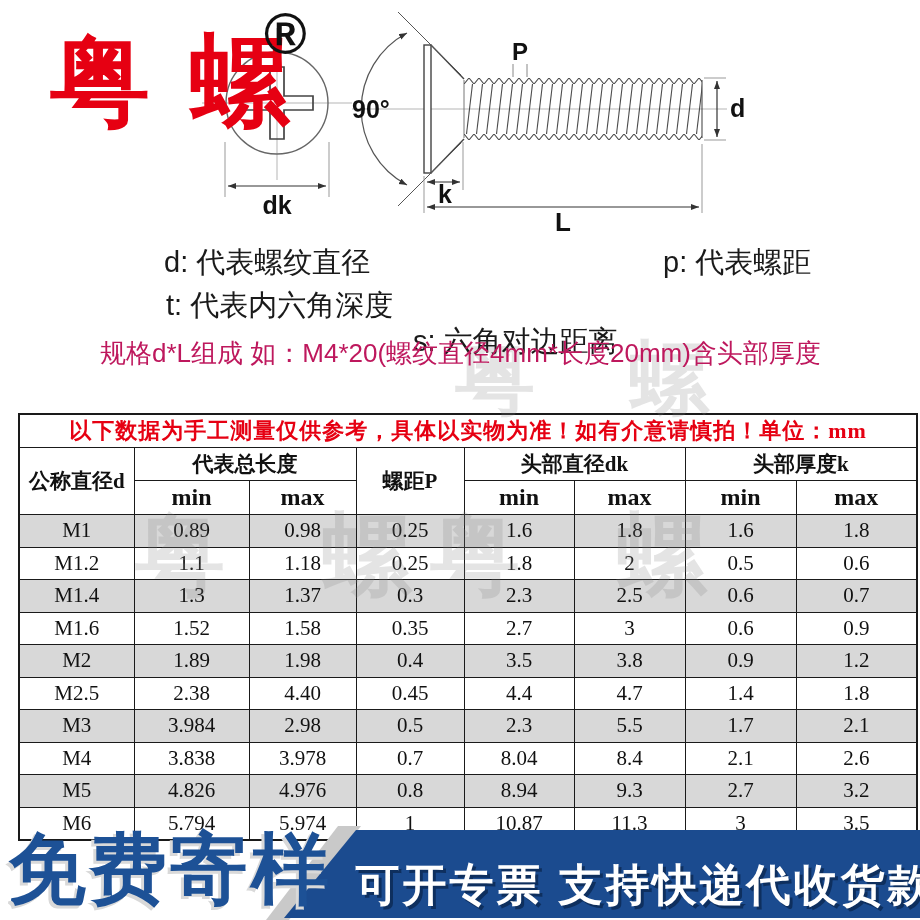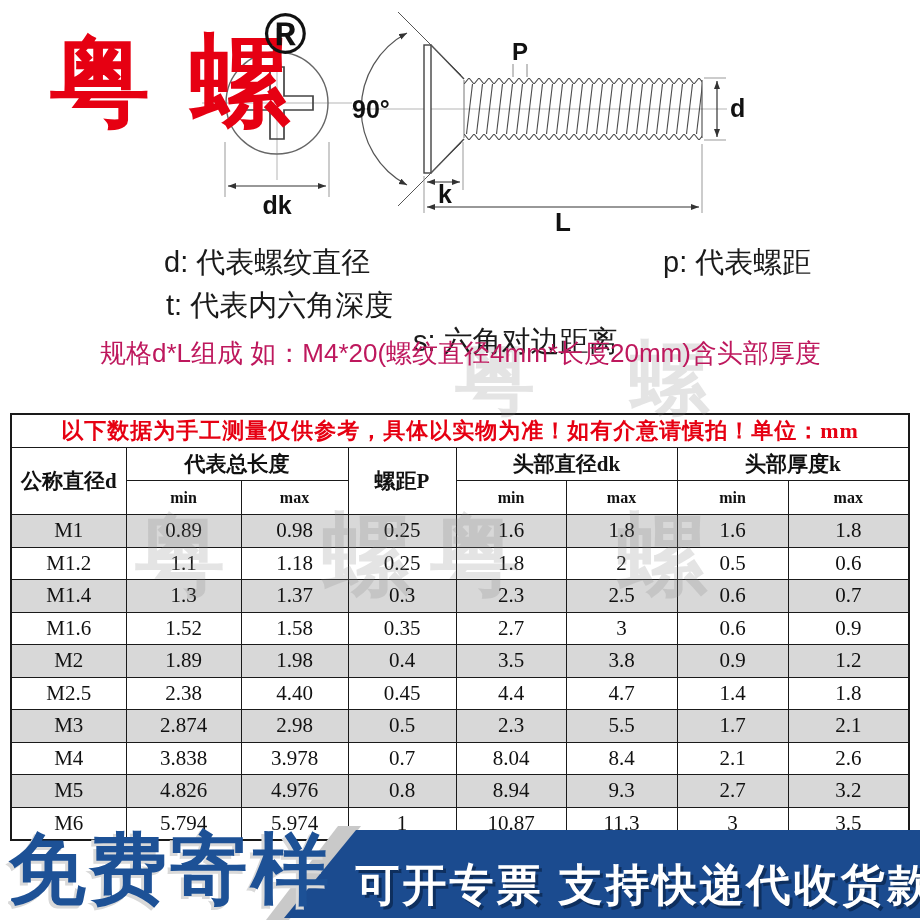--- a/index.html
+++ b/index.html
@@ -31,33 +31,33 @@
   
   .wm {
     position:absolute; z-index:5; color:rgba(130,130,130,0.22);
     font-weight:bold; pointer-events:none; white-space:nowrap; letter-spacing:36px;
   }
   .wm1 { left:455px; top:326px; font-size:80px; z-index:2; }
   .wm2 { left:135px; top:495px; font-size:90px; }
   .wm3 { left:430px; top:495px; font-size:90px; }
   
   .spec-table {
-    position:absolute; left:10px; top:413px; width:898px; z-index:1;
+    position:absolute; left:18px; top:413px; width:898px; z-index:1;
     border-collapse:collapse; table-layout:fixed; background:#fff;
     font-family:"Liberation Serif","DejaVu Serif",serif; color:#111;
     border:2px solid #1a1a1a;
   }
   .spec-table th, .spec-table td {
     border:1px solid #1a1a1a; text-align:center; vertical-align:middle; padding:0; overflow:hidden;
   }
   .notice-cell {
     height:32px; color:#e60012; font-weight:bold; font-size:22px; letter-spacing:1px;
   }
   .group-row th { height:32px; font-size:21px; font-weight:bold; }
-  .minmax-row th { height:33px; font-size:16px; font-weight:bold; }
+  .minmax-row th { height:33px; font-size:24px; font-weight:bold; }
   .spec-table tbody td { height:31.5px; font-size:21px; }
   .spec-table tbody tr:nth-child(odd) td { background:#d8d8d8; }
   
   .free-sample {
     position:absolute; left:8px; top:818px; z-index:10;
     font-size:78px; font-weight:bold; color:#1d5196; letter-spacing:3px; white-space:nowrap;
     text-shadow:-3px 3px 0 #d9d9d9;
   }
   .banner-svg { position:absolute; left:0; top:818px; z-index:9; }
   .banner-text { font-size:44px; font-weight:bold; letter-spacing:3px;
@@ -233,21 +233,21 @@
         <td>2.38</td>
         <td>4.40</td>
         <td>0.45</td>
         <td>4.4</td>
         <td>4.7</td>
         <td>1.4</td>
         <td>1.8</td>
       </tr>
       <tr>
         <td>M3</td>
-        <td>2.874</td>
+        <td>3.984</td>
         <td>2.98</td>
         <td>0.5</td>
         <td>2.3</td>
         <td>5.5</td>
         <td>1.7</td>
         <td>2.1</td>
       </tr>
       <tr>
         <td>M4</td>
         <td>3.838</td>

